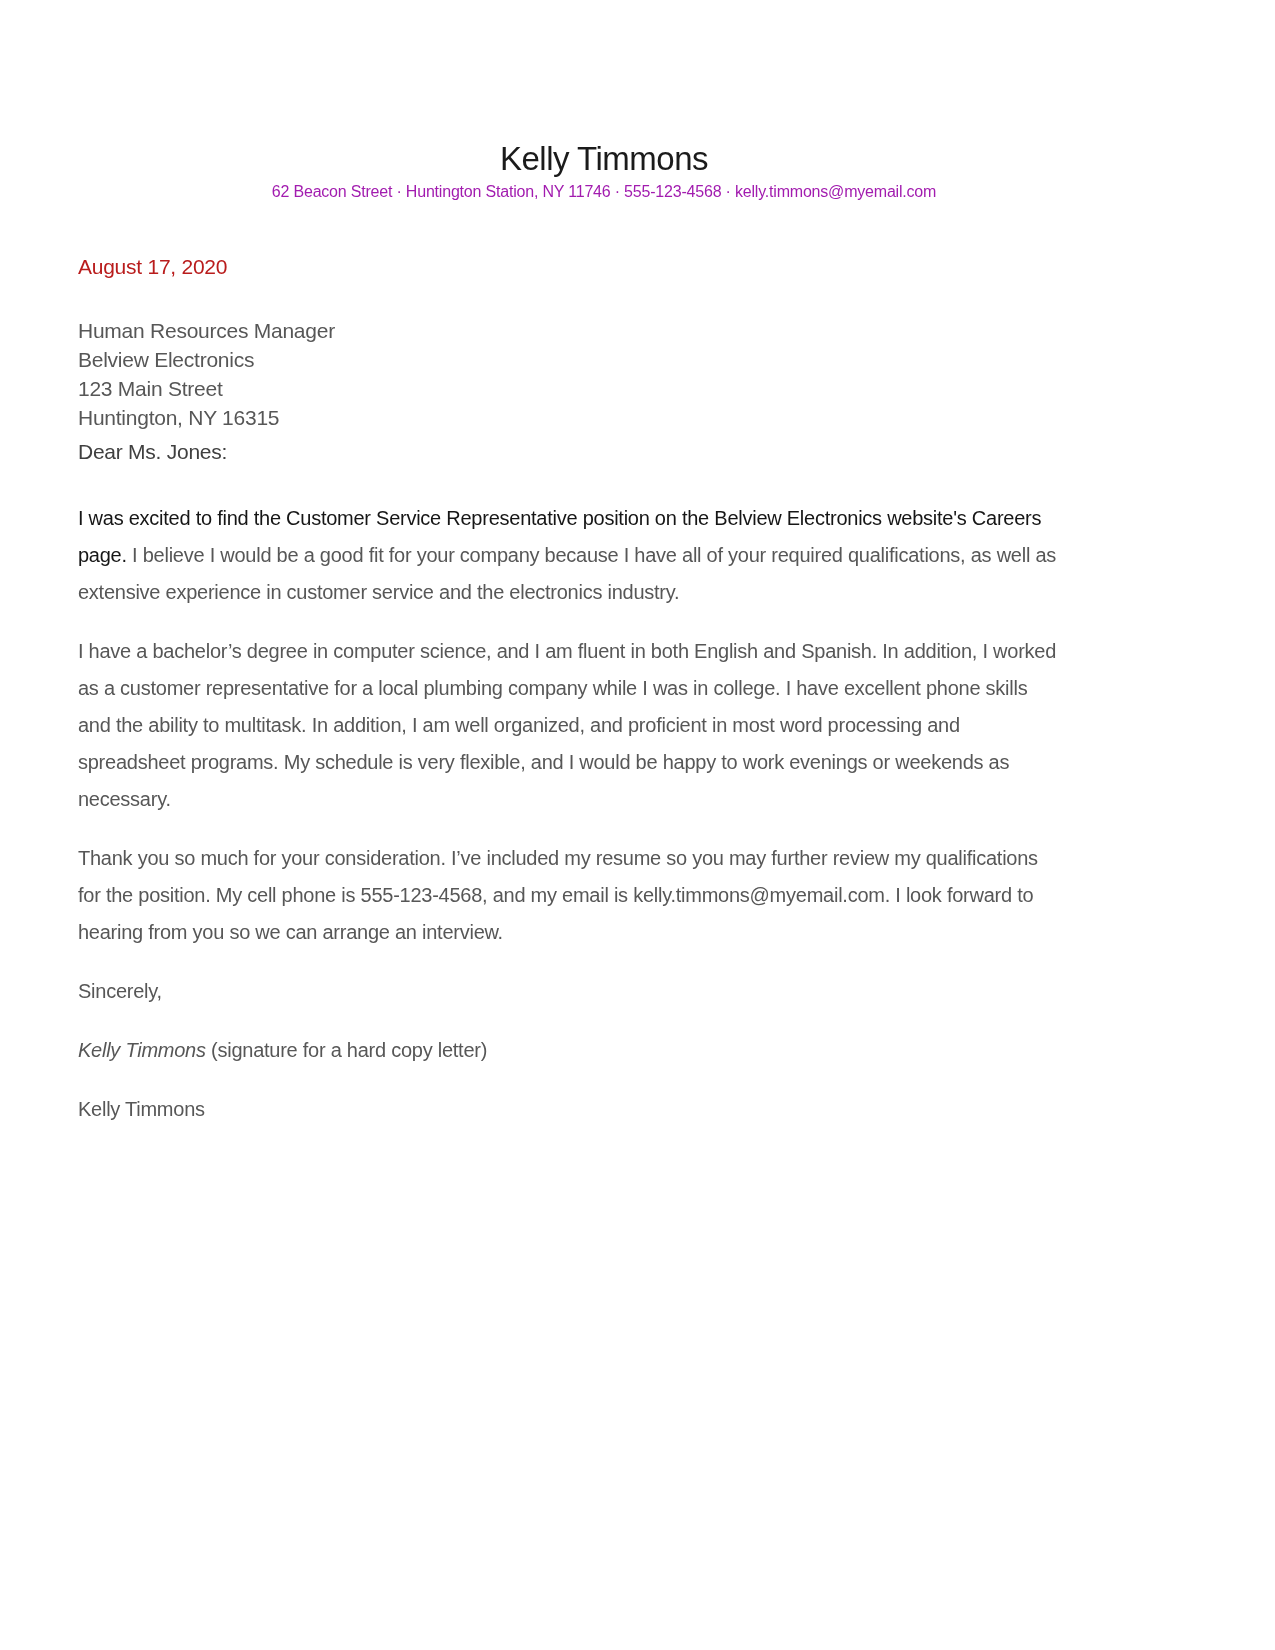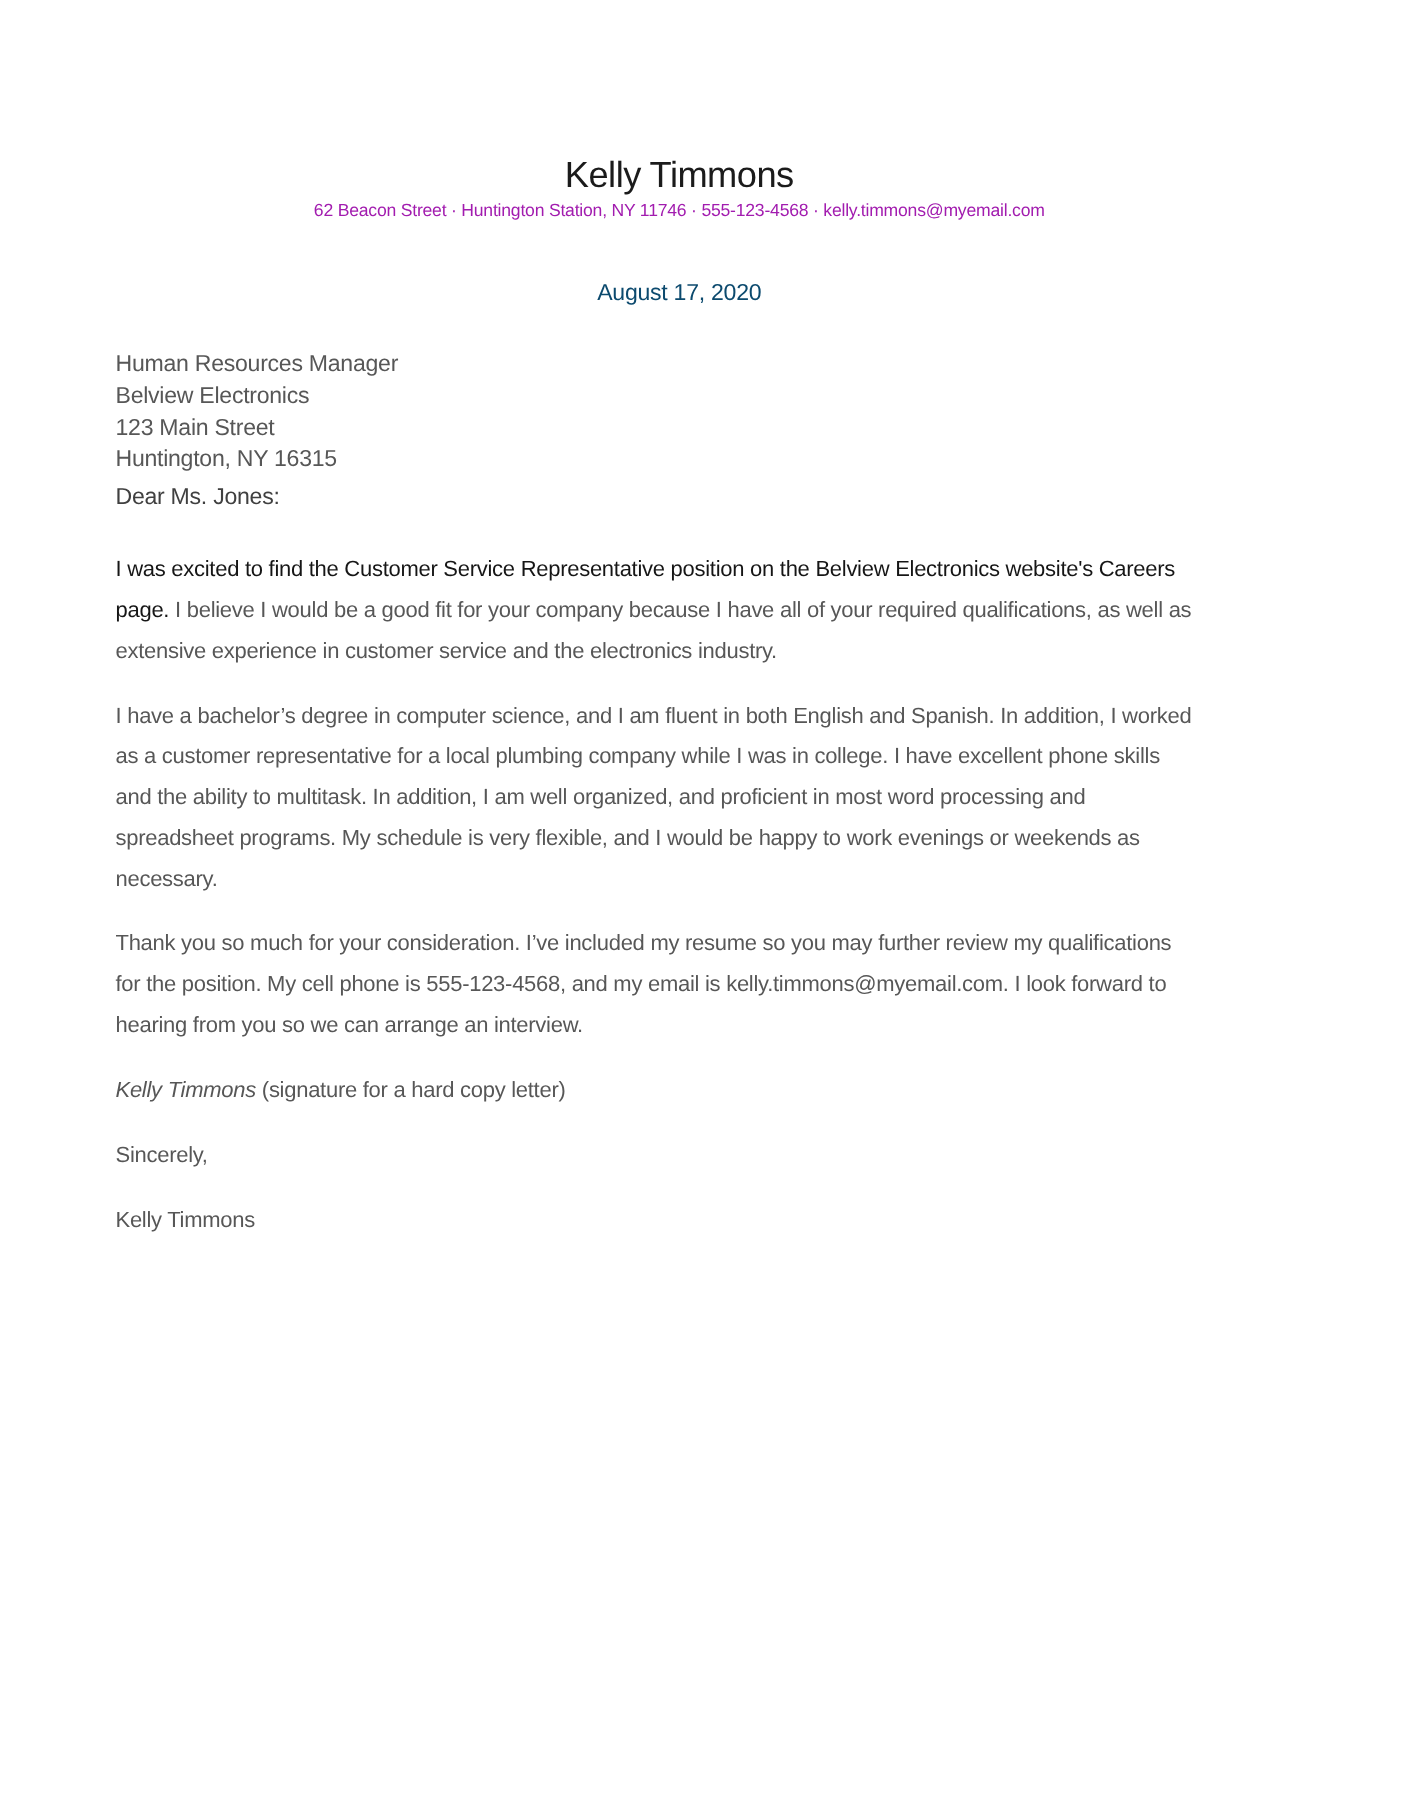--- a/index.html
+++ b/index.html
@@ -7,21 +7,21 @@
     padding: 0;
     background: #ffffff;
   }
   .page {
     position: relative;
     width: 1275px;
     height: 1650px;
     margin: 0 auto;
     background: #ffffff;
     box-sizing: border-box;
-    padding: 140px 145px 0 105px;
+    padding: 140px 145px 0 78px;
     font-family: "Liberation Sans", sans-serif;
     overflow: hidden;
   }
   .letter-header {
     text-align: center;
     margin: 0 0 36px 0;
   }
   .sender-name {
     margin: 0;
     font-size: 33px;
@@ -32,23 +32,22 @@
   }
   .sender-contact {
     margin: 5px 0 0 0;
     font-size: 16px;
     color: #a21caf;
     letter-spacing: -0.2px;
   }
   .letter-date {
     margin: 54px 0 0 0;
     font-size: 21px;
-    color: #0c4a6e;
+    color: #b91c1c;
     letter-spacing: -0.25px;
-    text-align: center;
   }
   .recipient {
     margin: 37px 0 0 0;
     font-size: 21px;
     line-height: 29px;
     color: #575757;
     letter-spacing: -0.25px;
   }
   .salutation {
     margin: 5px 0 34px 0;
@@ -92,19 +91,19 @@
   </div>
 
   <p class="salutation">Dear Ms. Jones:</p>
 
   <p class="para"><span class="lead">I was excited to find the Customer Service Representative position on the Belview Electronics website's Careers page.</span><span> I believe I would be a good fit for your company because I have all of your required qualifications, as well as extensive experience in customer service and the electronics industry.</span></p>
 
   <p class="para">I have a bachelor’s degree in computer science, and I am fluent in both English and Spanish. In addition, I worked as a customer representative for a local plumbing company while I was in college. I have excellent phone skills and the ability to multitask. In addition, I am well organized, and proficient in most word processing and spreadsheet programs. My schedule is very flexible, and I would be happy to work evenings or weekends as necessary.</p>
 
   <p class="para">Thank you so much for your consideration. I’ve included my resume so you may further review my qualifications for the position. My cell phone is 555-123-4568, and my email is kelly.timmons@myemail.com. I look forward to hearing from you so we can arrange an interview.</p>
 
+  <p class="para">Sincerely,</p>
+
   <p class="para"><span class="sig-name">Kelly Timmons</span><span> (signature for a hard copy letter)</span></p>
-
-  <p class="para">Sincerely,</p>
 
   <p class="para">Kelly Timmons</p>
 
 </div>
 
 </body></html>

